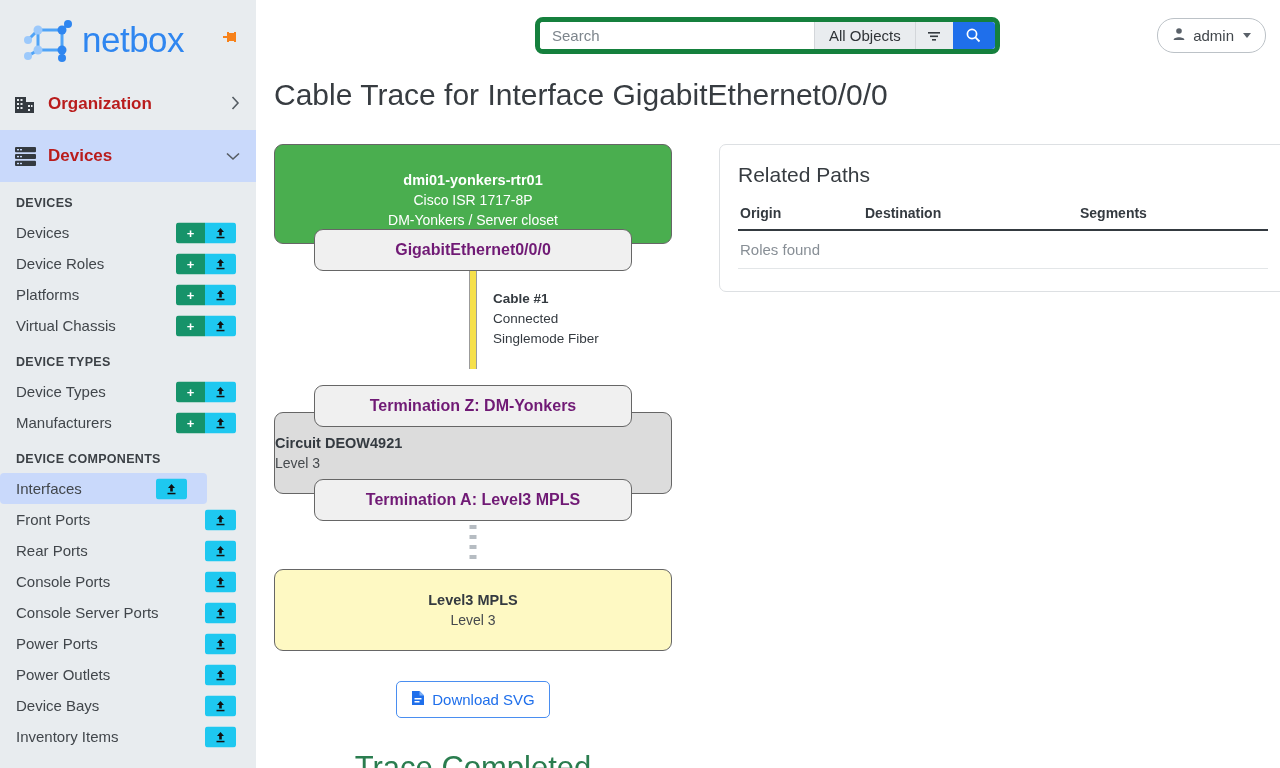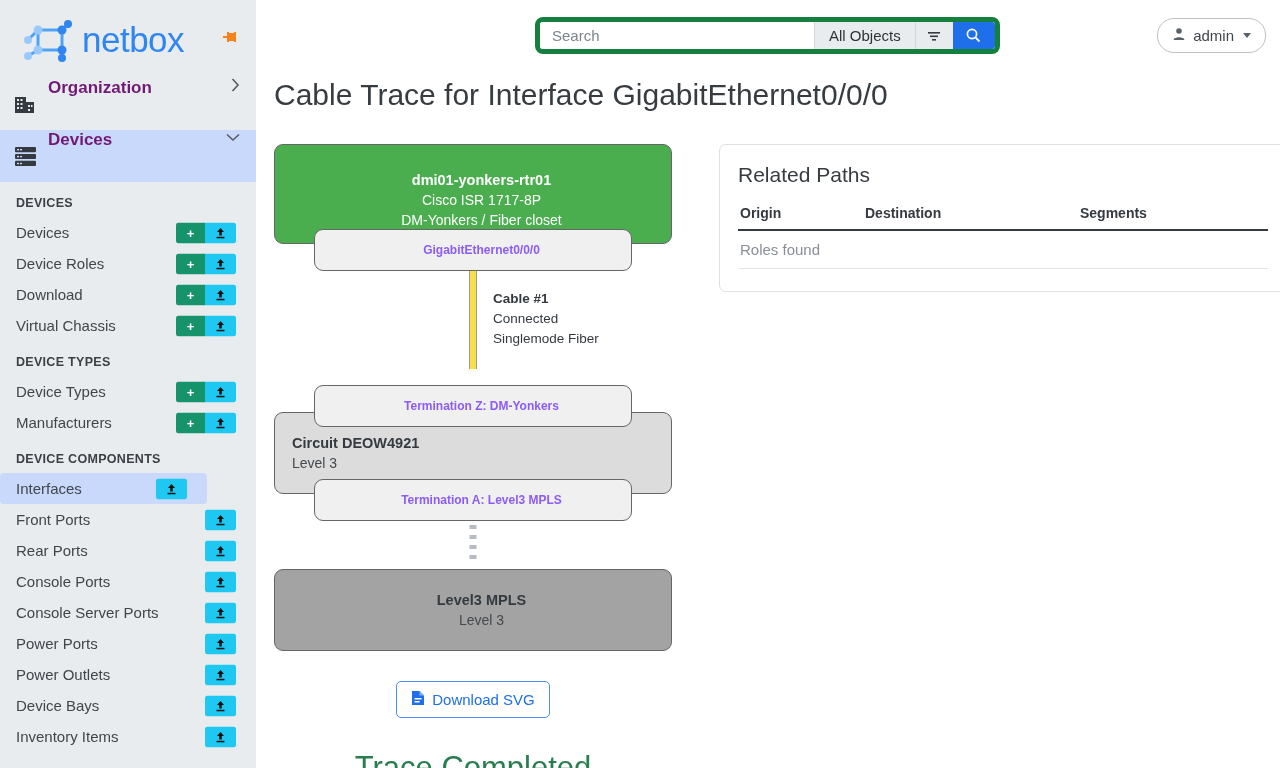--- a/index.html
+++ b/index.html
@@ -22,27 +22,27 @@
   }
   .brand {
     height: 78px;
     display: flex; align-items: center;
     padding: 0 16px 0 22px;
   }
   .brand-logo { display: flex; align-items: center; gap: 4px; }
   .brand-pin { margin-left: auto; }
 
   .nav-group {
-    display: flex; 
+    display: flex; align-items: center;
     height: 52px;
     padding: 0 16px 0 14px;
     cursor: pointer;
     font-size: 17px;
     font-weight: bold;
-    color: #701a75;
+    color: #b91c1c;
   }
   .nav-group .g-icon { width: 34px; display: flex; align-items: center; justify-content: flex-start; }
   .nav-group .g-label { flex: 1; }
   .nav-group .g-chev { color: #555c63; font-size: 14px; line-height: 1; }
   .nav-group.active { background: #c9d9fb; }
 
   .nav-section {
     font-size: 12.5px;
     font-weight: bold;
     letter-spacing: 0.3px;
@@ -167,38 +167,37 @@
   .col-left { width: 420px; flex: 0 0 420px; }
   .col-right { flex: 1; padding-left: 25px; padding-top: 0; }
 
   
   .trace { position: relative; width: 398px; }
   .node {
     border: 1px solid #666;
     border-radius: 9px;
     text-align: center;
     position: relative;
-    padding-left: 17px;
   }
   .node-device {
     background: #4aae4f;
     height: 100px;
     padding-top: 25px;
     color: #fff;
   }
   .node-device .n-title { font-size: 14.5px; font-weight: bold; line-height: 20px; }
   .node-device .n-sub { font-size: 14px; line-height: 20px; }
 
   .node-term {
     background: #f0f0f0;
     width: 318px;
     height: 42px;
     margin: -15px auto 0 auto;
     display: flex; align-items: center; justify-content: center;
-    font-size: 12px; font-weight: bold; color: #8b5cf6;
+    font-size: 16px; font-weight: bold; color: #701a75;
     position: relative; z-index: 3;
   }
 
   .cable-seg {
     position: relative;
     height: 98px;
   }
   .cable-line {
     position: absolute;
     left: 199px; top: 0;
@@ -236,21 +235,21 @@
     position: absolute;
     left: 199px; top: 4px;
     width: 7px; height: 40px;
     transform: translateX(-3.5px);
     background-image: linear-gradient(#b6bcc2 4px, rgba(255,255,255,0) 4px);
     background-size: 7px 10px;
     background-repeat: repeat-y;
   }
 
   .node-provider {
-    background: #a3a3a3;
+    background: #fef9c3;
     height: 82px;
     display: flex; flex-direction: column;
     align-items: center; justify-content: center;
   }
   .node-provider .p-title { font-size: 14.5px; font-weight: bold; color: #343a40; line-height: 20px; }
   .node-provider .p-sub { font-size: 14px; color: #45494d; line-height: 20px; }
 
   .dl-wrap { text-align: center; padding-top: 30px; }
   .dl-btn {
     display: inline-flex; align-items: center; gap: 7px;
@@ -402,21 +401,21 @@
         <span class="btn-add">+</span>
         <span class="btn-imp">
           <svg width="13" height="13" viewBox="0 0 13 13">
               <path d="M6.5 1.5 L10 5.5 L7.8 5.5 L7.8 9 L5.2 9 L5.2 5.5 L3 5.5 Z" fill="#111"></path>
               <rect x="2.5" y="10.3" width="8" height="1.5" fill="#111"></rect>
             </svg>
         </span>
       </span>
     </div>
     <div class="nav-item">
-      <span class="ni-label">Download</span>
+      <span class="ni-label">Platforms</span>
       <span class="nav-btns">
         <span class="btn-add">+</span>
         <span class="btn-imp">
           <svg width="13" height="13" viewBox="0 0 13 13">
               <path d="M6.5 1.5 L10 5.5 L7.8 5.5 L7.8 9 L5.2 9 L5.2 5.5 L3 5.5 Z" fill="#111"></path>
               <rect x="2.5" y="10.3" width="8" height="1.5" fill="#111"></rect>
             </svg>
         </span>
       </span>
     </div>
@@ -597,21 +596,21 @@
     <h1 class="page-title">Cable Trace for Interface GigabitEthernet0/0/0</h1>
 
     <div class="content">
 
       <div class="col-left">
         <div class="trace">
 
           <div class="node node-device">
             <div class="n-title">dmi01-yonkers-rtr01</div>
             <div class="n-sub">Cisco ISR 1717-8P</div>
-            <div class="n-sub">DM-Yonkers / Fiber closet</div>
+            <div class="n-sub">DM-Yonkers / Server closet</div>
           </div>
 
           <div class="node node-term">GigabitEthernet0/0/0</div>
 
           <div class="cable-seg">
             <div class="cable-line"></div>
             <div class="cable-label">
               <div class="cl-title">Cable #1</div>
               <div>Connected</div>
               <div>Singlemode Fiber</div>

